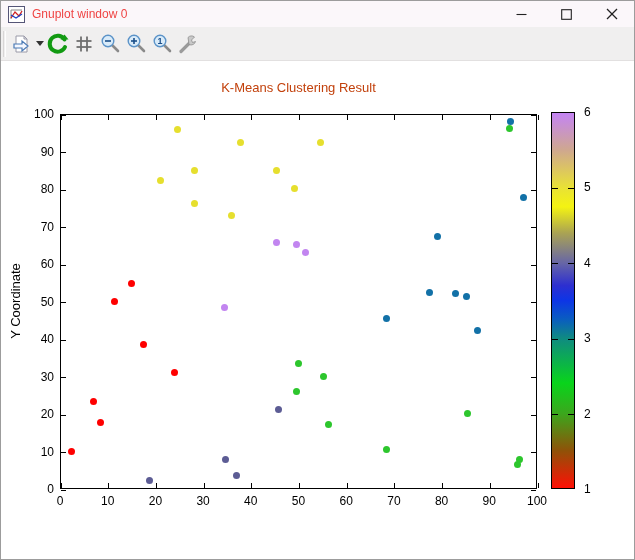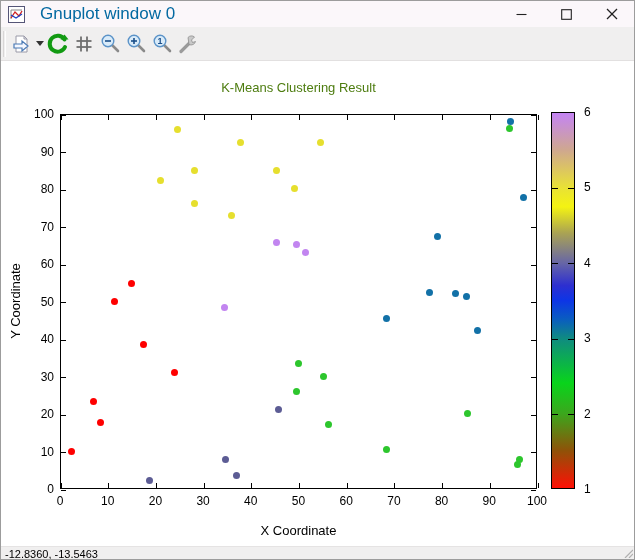--- a/index.html
+++ b/index.html
@@ -8,35 +8,35 @@
   .window {
     position: relative; width: 635px; height: 560px;
     background: #ffffff; border: 1px solid #9c9c9c; overflow: hidden;
   }
   
   .titlebar {
     position: absolute; left:0; top:0; width:100%; height:26px;
     background:#fbf7fa; display:flex; align-items:center;
   }
   .app-icon { width:17px; height:17px; margin-left:7px; display:inline-block; }
-  .win-title { font-size:17px; color:#0369a1; margin-left:15px; flex:1 1 auto; }
+  .win-title { font-size:12px; color:#ef4444; margin-left:7px; flex:1 1 auto; }
   .caption { display:flex; height:26px; }
   .cap-btn { width:45px; height:26px; display:flex; align-items:center; justify-content:center; }
   
   .toolbar {
     position:absolute; left:0; top:26px; width:100%; height:34px;
     background:#f0efef; border-bottom:1px solid #e2e0e0;
     display:flex; align-items:center;
   }
   .tb-handle { width:3px; height:26px; border-left:1px solid #d8d6d6; border-right:1px solid #fdfdfd; margin:0 3px 0 2px; }
   .tb-btn { width:26px; height:28px; display:flex; align-items:center; justify-content:center; border-radius:3px; }
   .tb-drop { width:10px; height:28px; display:flex; align-items:center; justify-content:center; }
   
   .canvas { position:absolute; left:0; top:60px; width:635px; height:485px; background:#fff; }
-  .plot-title { position:absolute; left:59px; top:19px; width:477px; text-align:center; font-size:13px; color:#4d7c0f; }
+  .plot-title { position:absolute; left:59px; top:19px; width:477px; text-align:center; font-size:13px; color:#c2410c; }
   .key-label { position:absolute; left:300px; top:59px; width:185px; text-align:right; font-size:13px; color:#000; }
   .plot-box { position:absolute; left:59px; top:53px; width:477px; height:375px; border:1px solid #000; }
   .xlabel { position:absolute; left:59px; top:462px; width:477px; text-align:center; font-size:13px; color:#000; }
   .ylabel { position:absolute; left:14px; top:240px; font-size:13px; color:#000;
             transform:translate(-50%,-50%) rotate(-90deg); white-space:nowrap; }
   .colorbar { position:absolute; left:550px; top:51px; width:24px; height:377px; border:1px solid #000; }
   
   .statusbar {
     position:absolute; left:0; top:545px; width:100%; height:15px;
     background:#f0efef; border-top:1px solid #e5e3e3;
@@ -140,21 +140,20 @@
       <svg width="22" height="22" viewBox="0 0 22 22">
         <path d="M4 18.5 L12.5 10" stroke="#9b9b9b" stroke-width="3.2" stroke-linecap="round"></path>
         <path d="M11 4.5 A 4.6 4.6 0 0 1 17.5 4 L14.5 7 L15.5 9.5 L18.5 8.5 A 4.6 4.6 0 0 1 12 11.5 Z" fill="#c9c9c9" stroke="#8d8d8d" stroke-width="0.8"></path>
       </svg>
     </div>
   </div>
 
   <div class="canvas">
     <div class="plot-title">K-Means Clustering Result</div>
     <div class="ylabel">Y Coordinate</div>
-    <div class="xlabel">X Coordinate</div>
     <div class="plot-box" id="plot-box">
         <div style="position: absolute; left: -0.5px; bottom: 0px; width: 1px; height: 5px; background: rgb(0, 0, 0);"></div>
         <div style="position: absolute; left: -0.5px; top: 0px; width: 1px; height: 5px; background: rgb(0, 0, 0);"></div>
         <div style="position: absolute; left: 47.2px; bottom: 0px; width: 1px; height: 5px; background: rgb(0, 0, 0);"></div>
         <div style="position: absolute; left: 47.2px; top: 0px; width: 1px; height: 5px; background: rgb(0, 0, 0);"></div>
         <div style="position: absolute; left: 94.9px; bottom: 0px; width: 1px; height: 5px; background: rgb(0, 0, 0);"></div>
         <div style="position: absolute; left: 94.9px; top: 0px; width: 1px; height: 5px; background: rgb(0, 0, 0);"></div>
         <div style="position: absolute; left: 142.6px; bottom: 0px; width: 1px; height: 5px; background: rgb(0, 0, 0);"></div>
         <div style="position: absolute; left: 142.6px; top: 0px; width: 1px; height: 5px; background: rgb(0, 0, 0);"></div>
         <div style="position: absolute; left: 190.3px; bottom: 0px; width: 1px; height: 5px; background: rgb(0, 0, 0);"></div>
@@ -270,25 +269,14 @@
         <div style="position: absolute; left: 0px; top: 46px; width: 53px; text-align: right; font-size: 12px; color: rgb(0, 0, 0);">100</div>
         <div style="position: absolute; left: 583px; top: 421px; font-size: 12px; color: rgb(0, 0, 0);">1</div>
         <div style="position: absolute; left: 583px; top: 345.6px; font-size: 12px; color: rgb(0, 0, 0);">2</div>
         <div style="position: absolute; left: 583px; top: 270.2px; font-size: 12px; color: rgb(0, 0, 0);">3</div>
         <div style="position: absolute; left: 583px; top: 194.8px; font-size: 12px; color: rgb(0, 0, 0);">4</div>
         <div style="position: absolute; left: 583px; top: 119.4px; font-size: 12px; color: rgb(0, 0, 0);">5</div>
         <div style="position: absolute; left: 583px; top: 44px; font-size: 12px; color: rgb(0, 0, 0);">6</div>
       </div>
   </div>
 
-  <div class="statusbar">
-    <span>-12.8360, -13.5463</span>
-    <span class="grip">
-      <svg width="10" height="10" viewBox="0 0 10 10">
-        <g stroke="#b0b0b0" stroke-width="1.2">
-          <line x1="2" y1="10" x2="10" y2="2"></line>
-            <line x1="6" y1="10" x2="10" y2="6"></line>
-        </g>
-      </svg>
-    </span>
-  </div>
 
 </div>
 
 </body></html>

